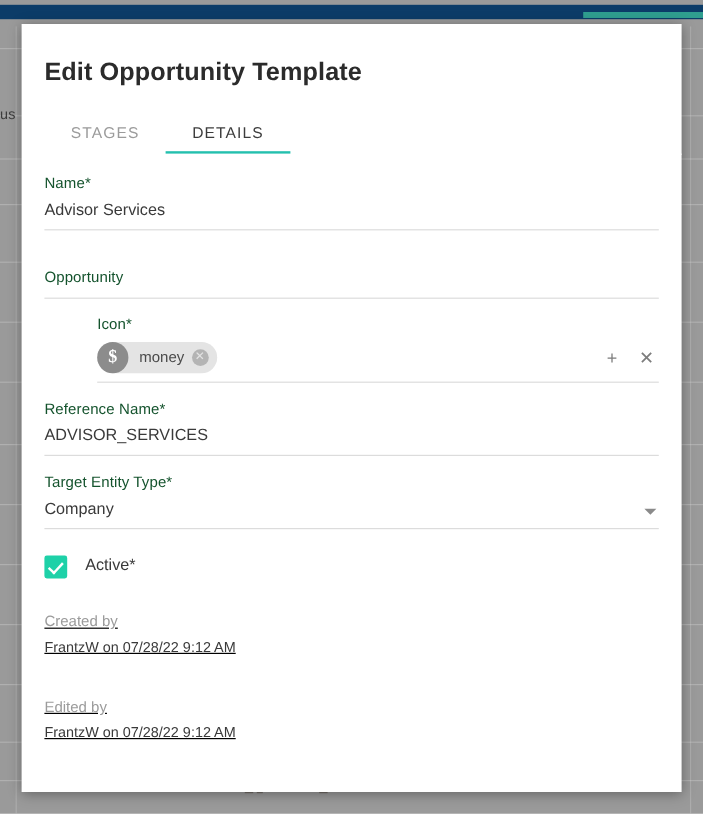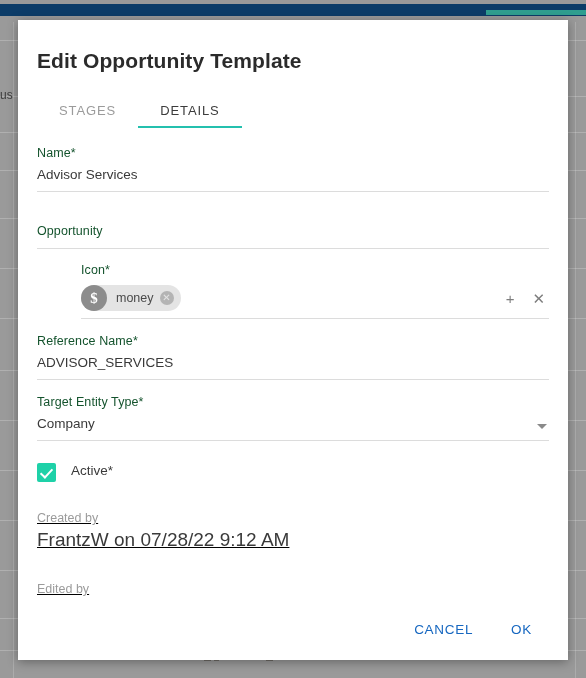--- a/index.html
+++ b/index.html
@@ -249,21 +249,21 @@
 
   
   .meta-block { margin-top: 27px; text-decoration: underline; }
   #meta-edited { margin-top: 30px; }
   .meta-label {
     font-size: 12.5px;
     color: #9b9b9b;
     line-height: 18px;
   }
   .meta-value {
-    font-size: 19px;
+    font-size: 12px;
     color: #3a3a3a;
     line-height: 21px;
     padding-top: 2px;
   }
 
   
   #dialog-footer {
     display: flex;
     justify-content: flex-end;
     align-items: center;
@@ -377,18 +377,14 @@
       <div class="meta-value">FrantzW on 07/28/22 9:12 AM</div>
     </div>
 
     <div class="meta-block" id="meta-edited">
       <div class="meta-label">Edited by</div>
       <div class="meta-value">FrantzW on 07/28/22 9:12 AM</div>
     </div>
 
   </div>
 
-  <div id="dialog-footer">
-    <button class="footer-button">CANCEL</button>
-    <button class="footer-button">OK</button>
-  </div>
 
 </div>
 
 </body></html>

